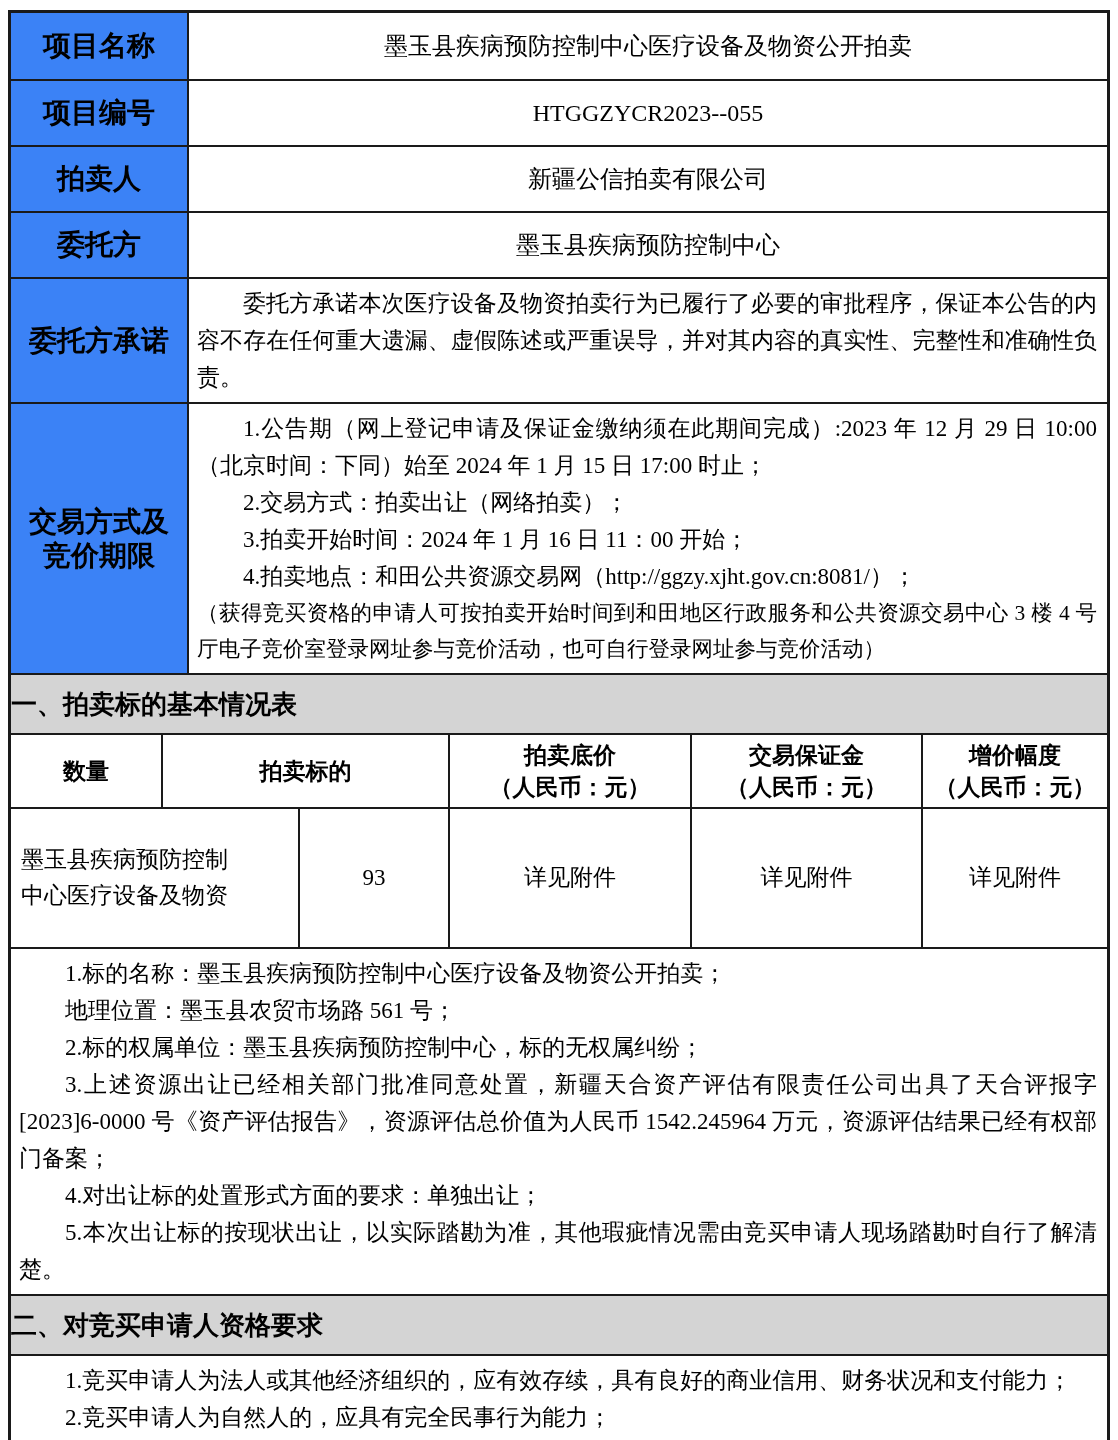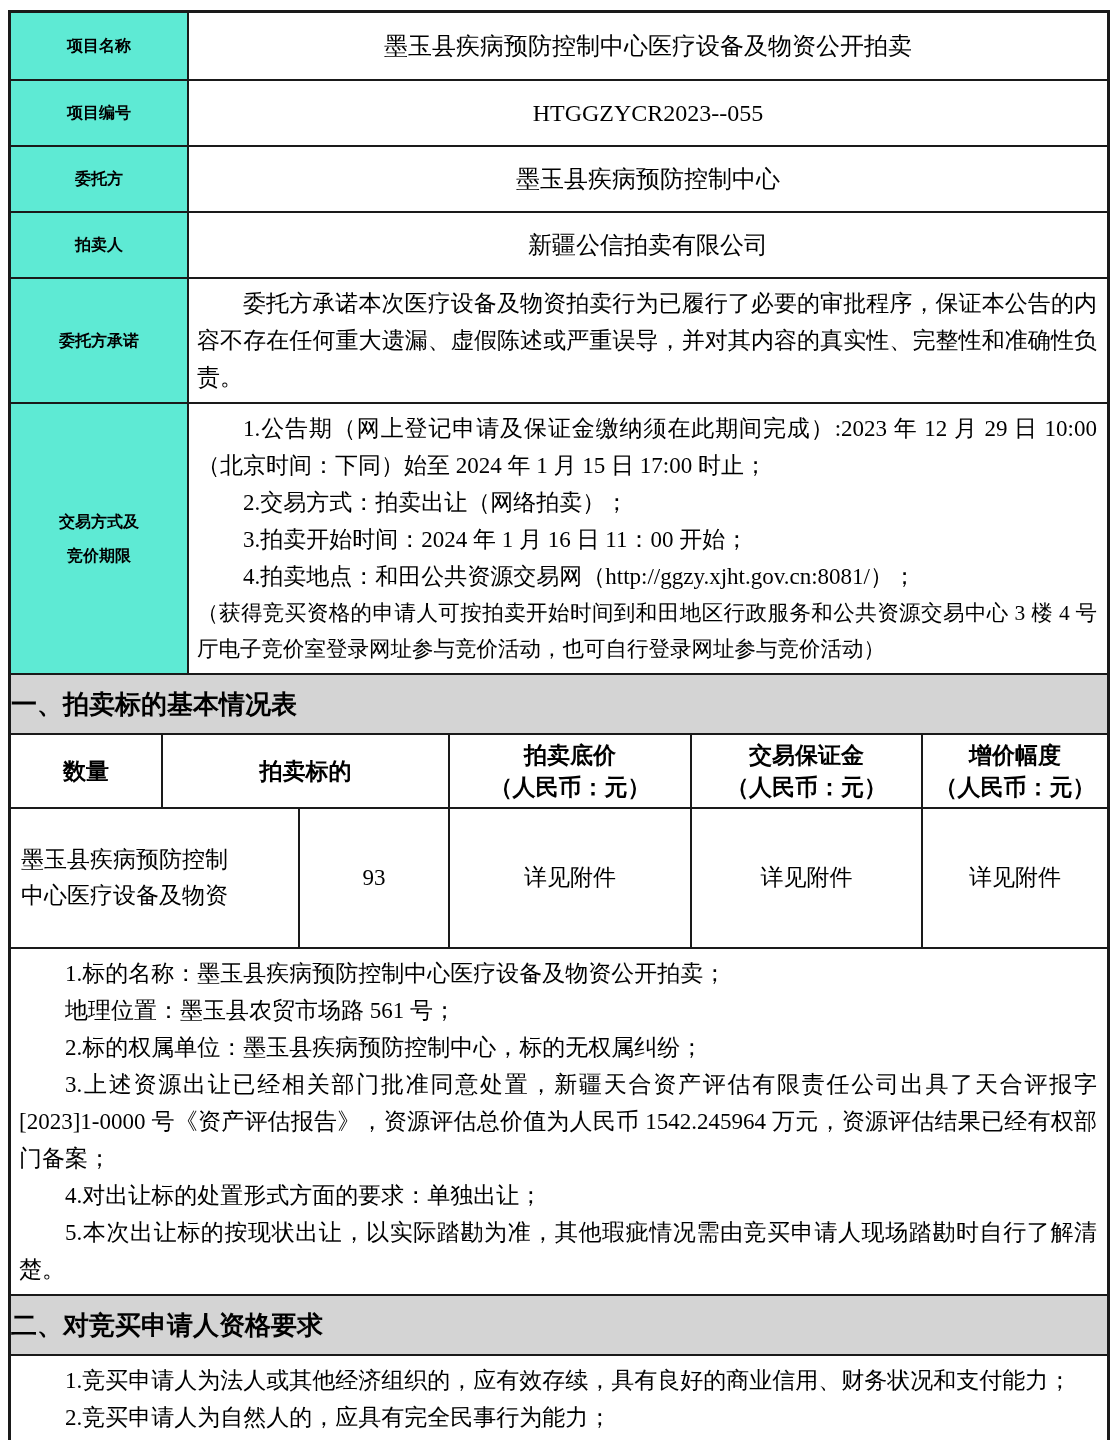--- a/index.html
+++ b/index.html
@@ -21,28 +21,28 @@
     background: #ffffff;
   }
   .row { display: flex; align-items: stretch; border-top: 2px solid #1a1a1a; }
   .row:first-child { border-top: none; }
   .cell { border-left: 2px solid #1a1a1a; min-width: 0; }
   .cell:first-child { border-left: none; }
 
   
   .label-cell {
     flex: 0 0 176px;
-    background: #5eead4;
+    background: #3b82f6;
     display: flex;
     align-items: center;
     justify-content: center;
     text-align: center;
     font-family: "Liberation Sans", "DejaVu Sans", sans-serif;
     font-weight: bold;
-    font-size: 16px;
+    font-size: 28px;
     line-height: 34px;
     padding: 4px;
   }
   .value-cell {
     flex: 1 1 auto;
     display: flex;
     align-items: center;
     justify-content: center;
     text-align: left;
     font-size: 24px;
@@ -117,26 +117,26 @@
 
     <div class="row kv-row">
       <div class="cell label-cell">项目名称</div>
       <div class="cell value-cell">墨玉县疾病预防控制中心医疗设备及物资公开拍卖</div>
     </div>
     <div class="row kv-row">
       <div class="cell label-cell">项目编号</div>
       <div class="cell value-cell">HTGGZYCR2023--055</div>
     </div>
     <div class="row kv-row">
+      <div class="cell label-cell">拍卖人</div>
+      <div class="cell value-cell">新疆公信拍卖有限公司</div>
+    </div>
+    <div class="row kv-row">
       <div class="cell label-cell">委托方</div>
       <div class="cell value-cell">墨玉县疾病预防控制中心</div>
-    </div>
-    <div class="row kv-row">
-      <div class="cell label-cell">拍卖人</div>
-      <div class="cell value-cell">新疆公信拍卖有限公司</div>
     </div>
 
     <div class="row">
       <div class="cell label-cell">委托方承诺</div>
       <div class="cell text-cell">
         <p>委托方承诺本次医疗设备及物资拍卖行为已履行了必要的审批程序，保证本公告的内容不存在任何重大遗漏、虚假陈述或严重误导，并对其内容的真实性、完整性和准确性负责。</p>
       </div>
     </div>
 
     <div class="row">
@@ -173,21 +173,21 @@
       <div class="cell col-price">详见附件</div>
       <div class="cell col-deposit">详见附件</div>
       <div class="cell col-increment">详见附件</div>
     </div>
 
     <div class="row">
       <div class="cell text-cell">
         <p>1.标的名称：墨玉县疾病预防控制中心医疗设备及物资公开拍卖；</p>
         <p>地理位置：墨玉县农贸市场路 561 号；</p>
         <p>2.标的权属单位：墨玉县疾病预防控制中心，标的无权属纠纷；</p>
-        <p>3.上述资源出让已经相关部门批准同意处置，新疆天合资产评估有限责任公司出具了天合评报字[2023]1-0000 号《资产评估报告》，资源评估总价值为人民币 1542.245964 万元，资源评估结果已经有权部门备案；</p>
+        <p>3.上述资源出让已经相关部门批准同意处置，新疆天合资产评估有限责任公司出具了天合评报字[2023]6-0000 号《资产评估报告》，资源评估总价值为人民币 1542.245964 万元，资源评估结果已经有权部门备案；</p>
         <p>4.对出让标的处置形式方面的要求：单独出让；</p>
         <p>5.本次出让标的按现状出让，以实际踏勘为准，其他瑕疵情况需由竞买申请人现场踏勘时自行了解清楚。</p>
       </div>
     </div>
 
     <div class="row section-row">
       <div class="section-title">二、对竞买申请人资格要求</div>
     </div>
 
     <div class="row">

